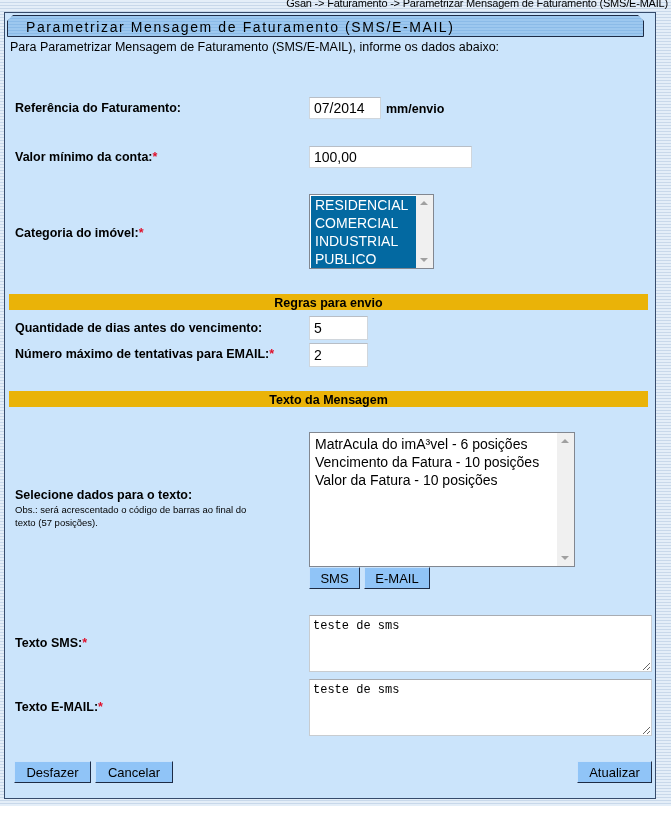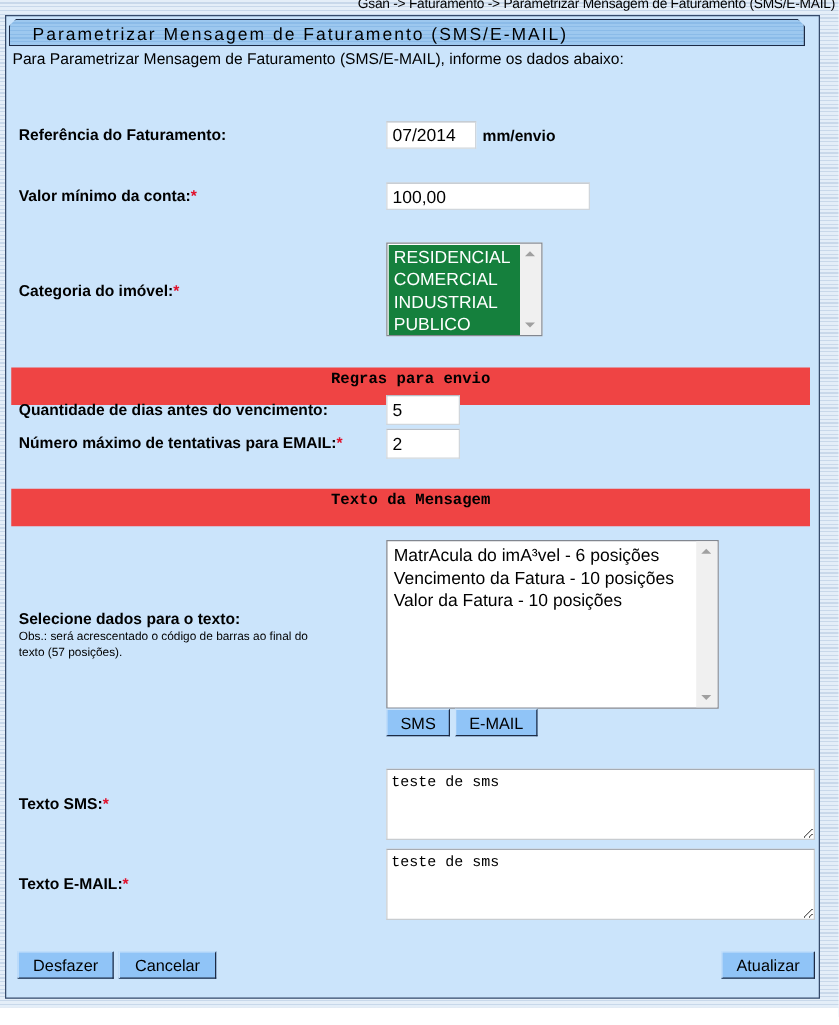--- a/index.html
+++ b/index.html
@@ -45,31 +45,31 @@
     border: 1px solid #d0d6dc; border-top-color: #b8bec6; background: #fff;
     font-family: "Liberation Sans", sans-serif; font-size: 14px; padding: 1px 4px; color: #000;
   }
   .unit { position: absolute; font-size: 12.5px; font-weight: bold; }
   .listbox {
     position: absolute; background: #fff; border: 1px solid #828790; box-sizing: border-box;
     font-size: 14px; overflow: hidden;
   }
   .listbox .opts { position: absolute; left: 1px; top: 1px; }
   .listbox .opt { height: 18px; line-height: 18px; padding-left: 4px; white-space: nowrap; }
-  .listbox.sel .opts { background: #15803d; }
+  .listbox.sel .opts { background: #0369a1; }
   .listbox.sel .opt { color: #fff; }
   .vscroll {
     position: absolute; right: 0; top: 0; width: 17px; height: 100%; background: #f0f0f0;
   }
   .vscroll .arr { position: absolute; left: 4px; width: 0; height: 0; border-left: 4px solid transparent; border-right: 4px solid transparent; }
   .vscroll .up { top: 6px; border-bottom: 4px solid #a0a0a0; }
   .vscroll .down { bottom: 6px; border-top: 4px solid #a0a0a0; }
   .section-bar {
-    position: absolute; left: 9px; width: 639px; height: 30px;
-    background: #ef4444; text-align: center; font-size: 12.5px; font-weight: bold; line-height: 18px; font-family: Liberation Mono, monospace;
+    position: absolute; left: 9px; width: 639px; height: 16px;
+    background: #eab308; text-align: center; font-size: 12.5px; font-weight: bold; line-height: 18px;
   }
   .obs { position: absolute; font-size: 9.5px; line-height: 13px; }
   .btn {
     position: absolute; height: 22px; box-sizing: border-box;
     background: #90c4f7; border: 1px solid #90c4f7; border-right-color: #1d2b45; border-bottom-color: #1d2b45;
     border-top-color: #c9e2fb; border-left-color: #c9e2fb;
     font-family: "Liberation Sans", sans-serif; font-size: 13px; padding: 0; color: #000; cursor: pointer;
   }
   textarea.ta {
     position: absolute; box-sizing: border-box; resize: both;

